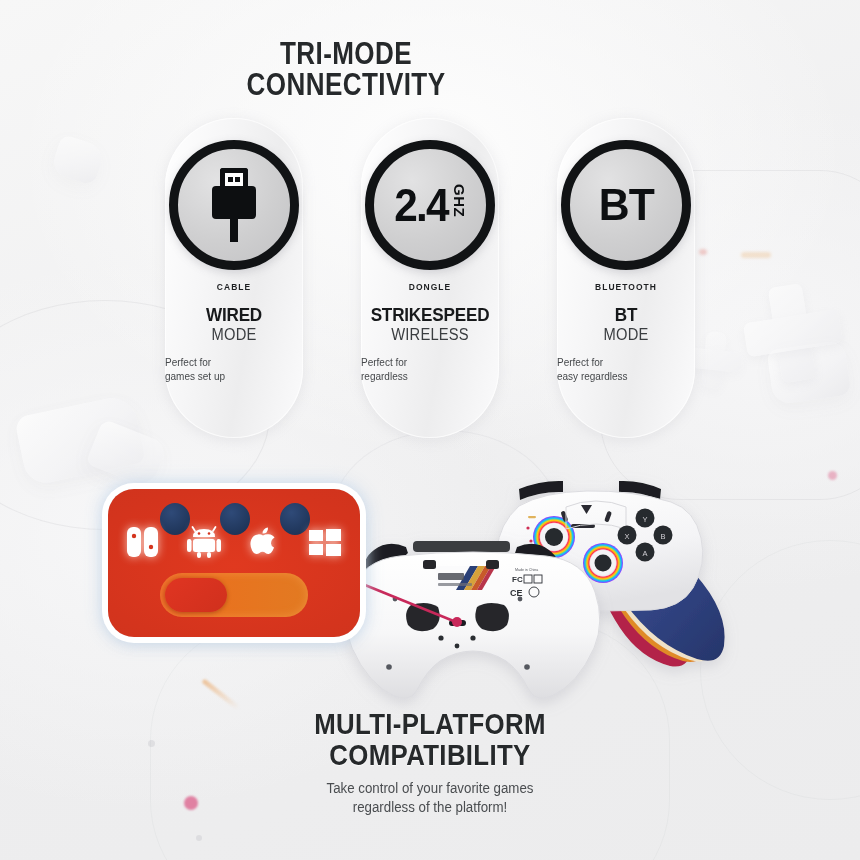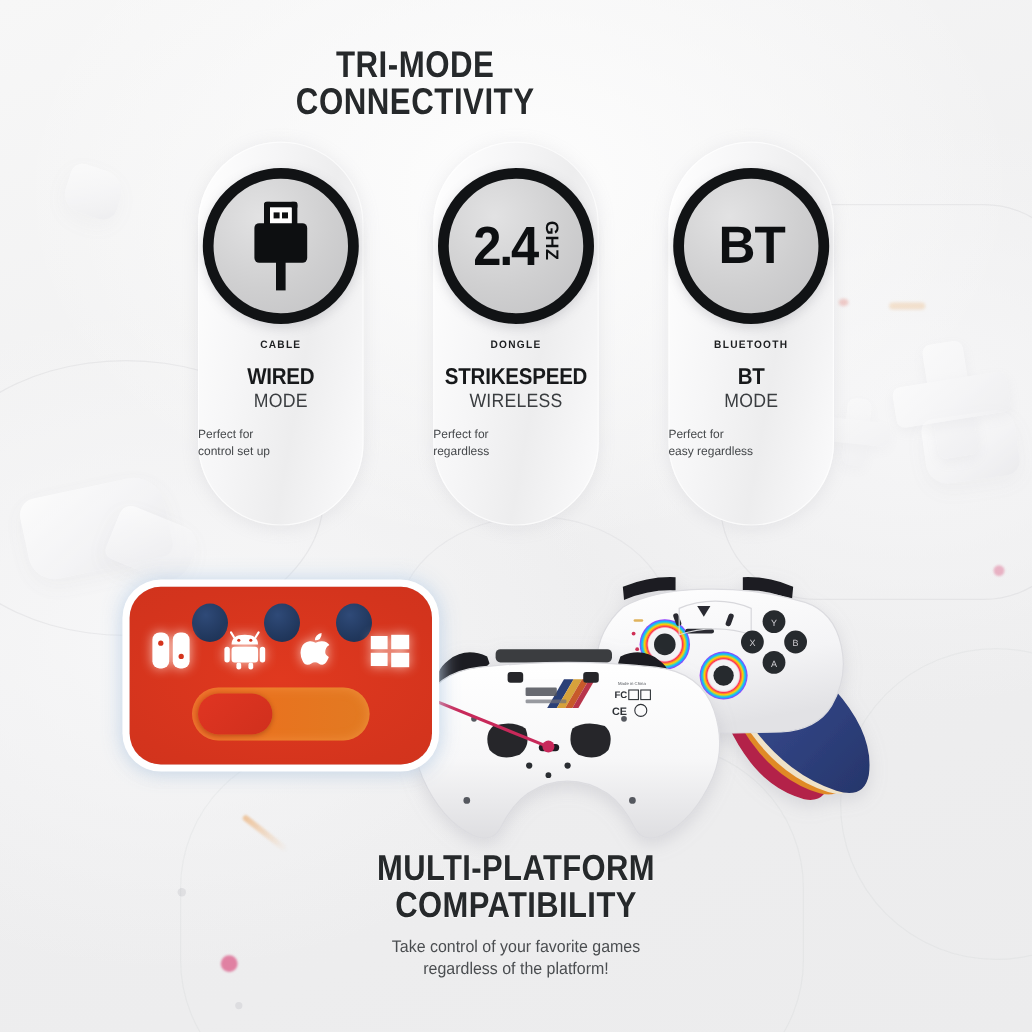--- a/index.html
+++ b/index.html
@@ -249,21 +249,21 @@
           </div>
         <div class="body"></div>
         <div class="cable"></div>
       </div>
     </div>
     <div class="kicker">CABLE</div>
     <div class="big">WIRED</div>
     <div class="sub">MODE</div>
     <div class="desc">
       <span>Perfect for</span><br>
-      <span>control set up</span>
+      <span>games set up</span>
     </div>
   </div>
 
   <div class="card">
     <div class="ring">
       <div class="ghz-wrap">
         <span class="ghz-num">2.4</span>
         <span class="ghz-unit">GHZ</span>
       </div>
     </div>

